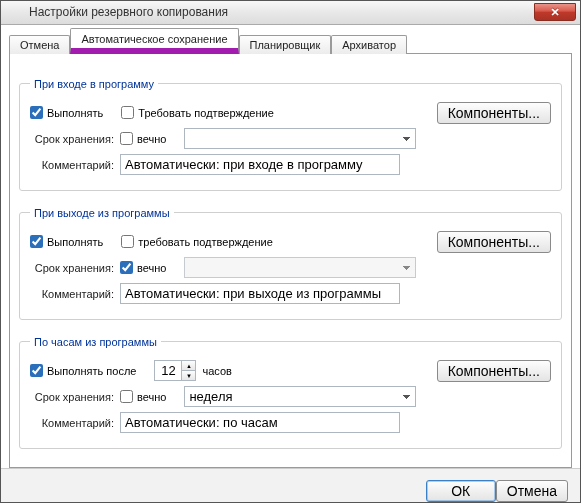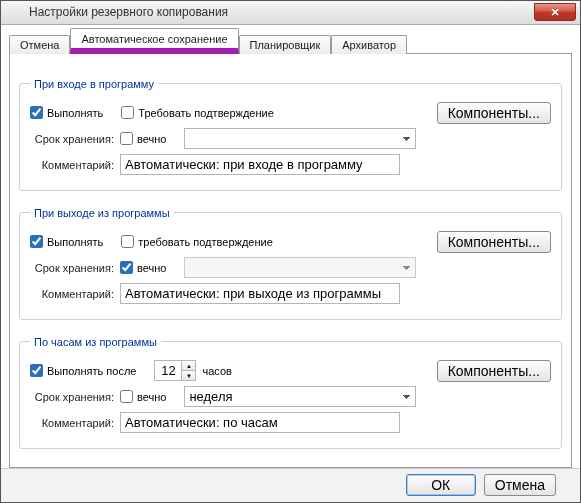--- a/index.html
+++ b/index.html
@@ -198,24 +198,23 @@
     line-height: 1;
     background: linear-gradient(to bottom,#fdfdfd,#e7e7e7);
     cursor: default;
   }
   .spinner .sp-btn + .sp-btn { border-top: 1px solid #aeb6bf; }
   .footer {
     height: 40px;
     border-top: 1px solid #ccc;
     background: #f2f2f2;
     display: flex;
-    align-items: center;
+    align-items: flex-end;
     justify-content: flex-end;
-    padding: 0 24px;
-    gap: 8px;
+    padding: 0 12px;
   }
   .btn.primary {
     border-color: #3a80c8;
     box-shadow: 0 0 0 1px rgba(60,140,220,0.4) inset;
   }
 </style>
 </head>
 <body>
 
 <div class="window">

